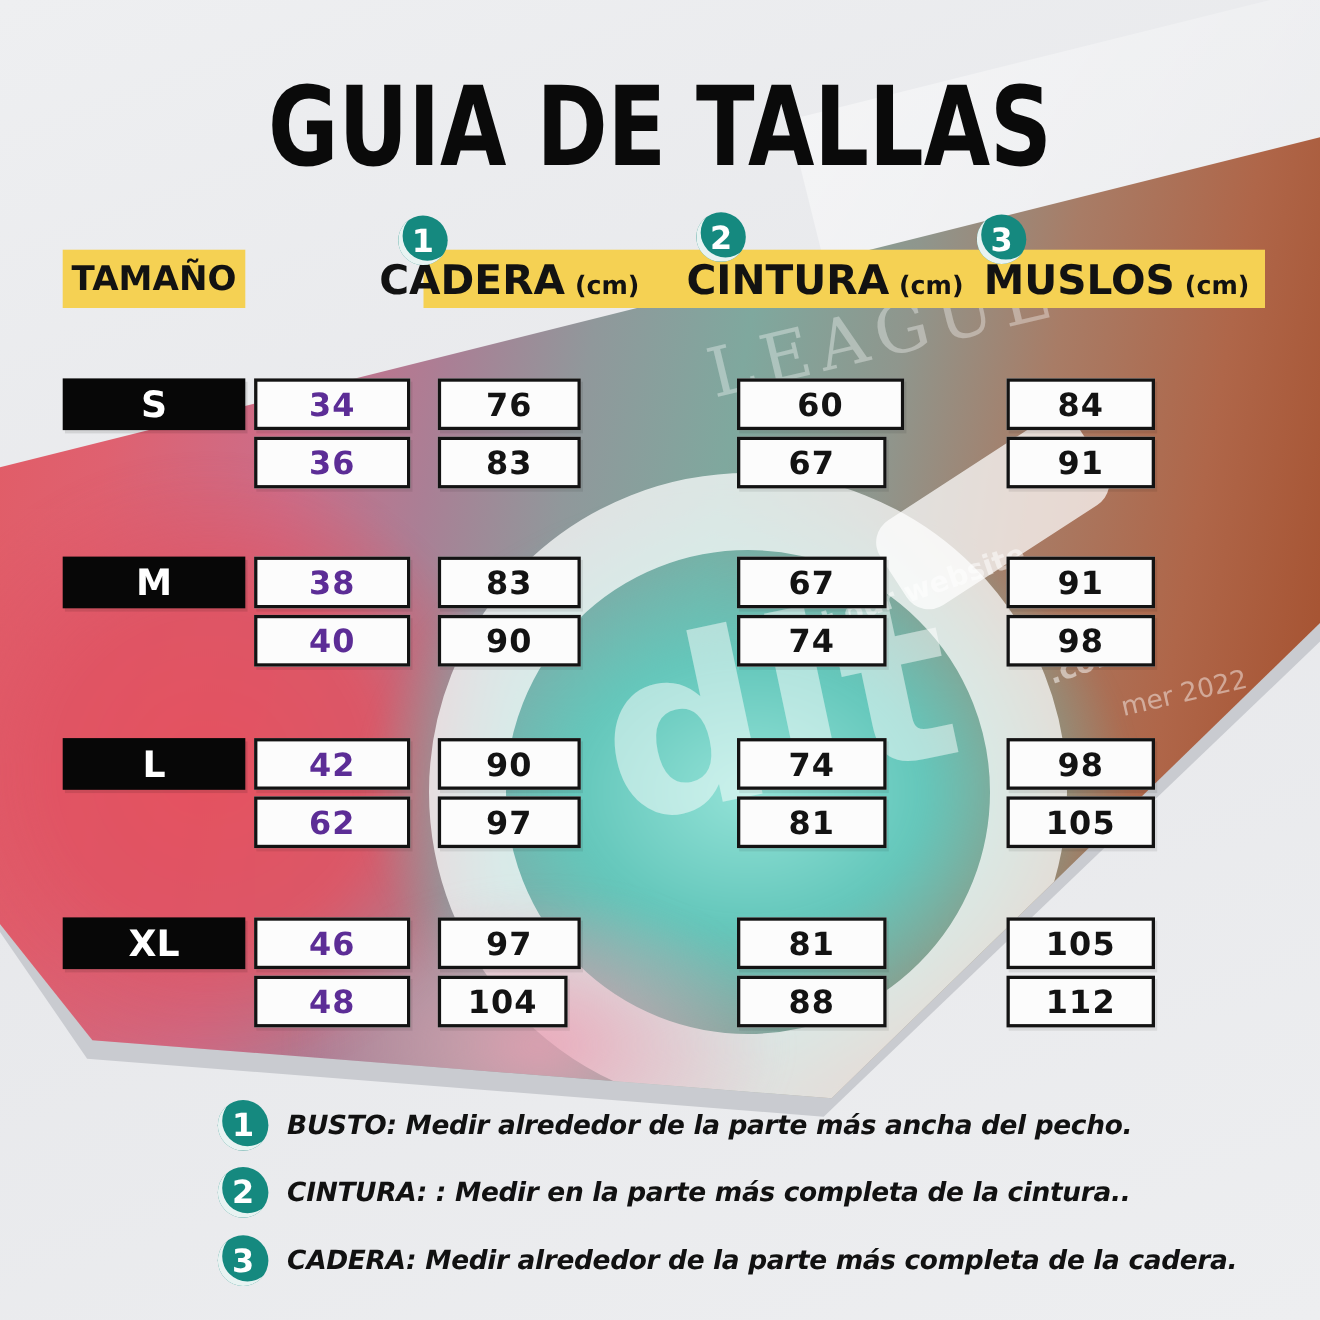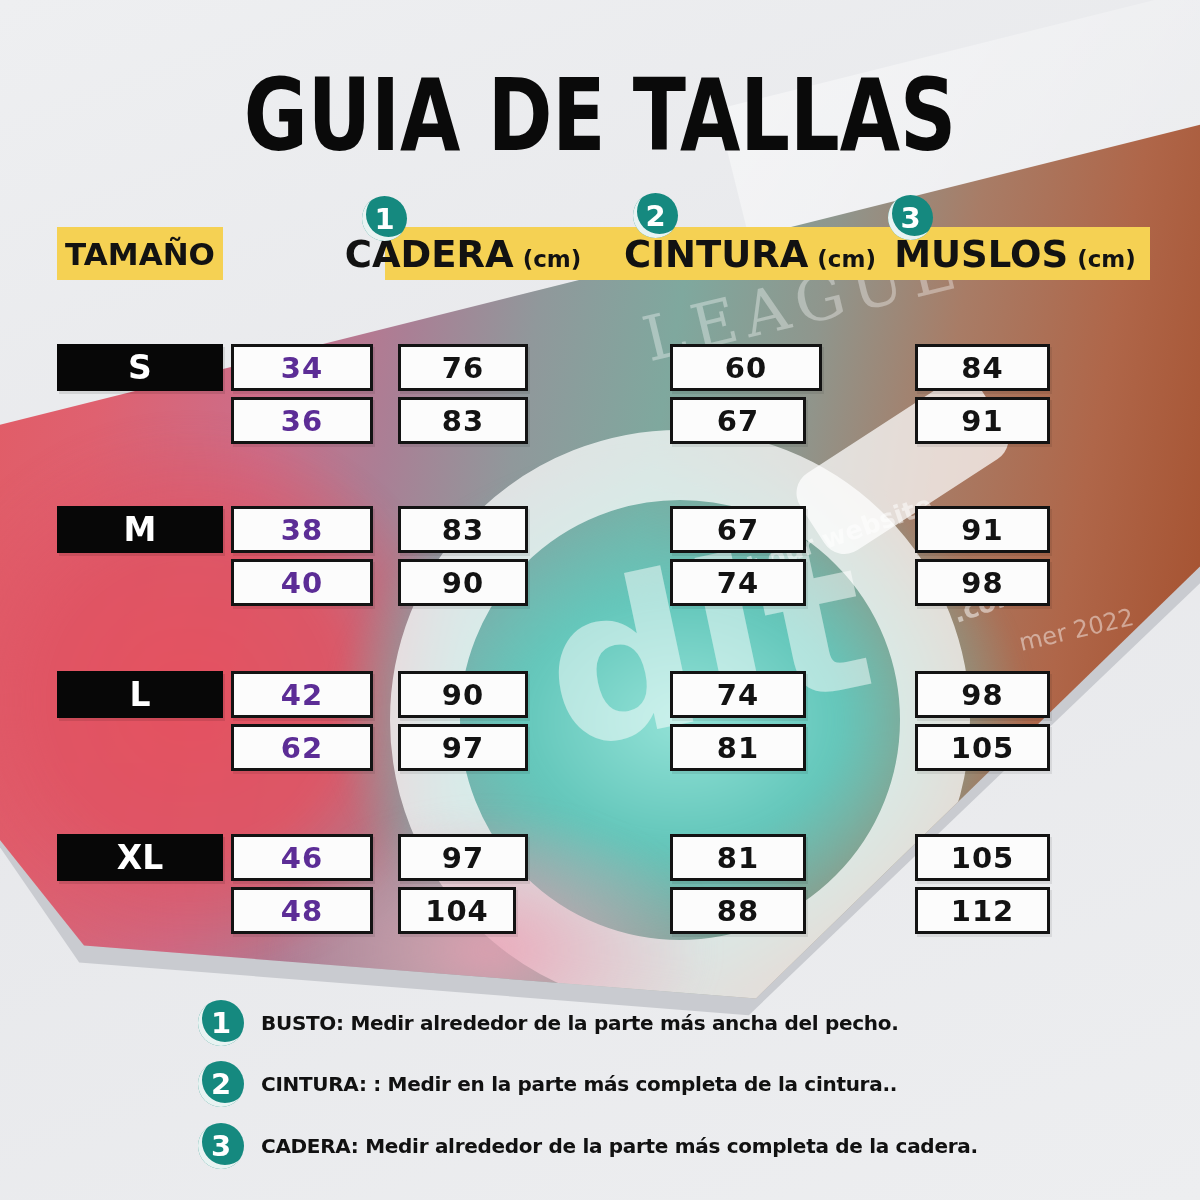--- a/index.html
+++ b/index.html
@@ -58,21 +58,21 @@
   .size-box{position:absolute;left:57px;width:166px;height:47px;background:#070707;color:#FFFFFF;
     z-index:4;display:flex;align-items:center;justify-content:center;
     font-weight:bold;font-size:33px;box-shadow:2px 3px 0 rgba(0,0,0,.1);}
   .val-box{position:absolute;height:47px;background:#FCFCFC;border:3px solid #131313;
     box-sizing:border-box;z-index:4;display:flex;align-items:center;justify-content:center;
     font-weight:bold;font-size:29px;color:#131313;letter-spacing:1px;
     box-shadow:2px 3px 0 rgba(0,0,0,.08);}
   .val-box.purple{color:#5C2D96;}
   .note{position:absolute;left:198px;z-index:4;display:flex;align-items:center;gap:17px;}
   .note .badge{width:46px;height:46px;}
-  .note-text{font-weight:bold;font-size:20px;color:#111111;letter-spacing:-.3px;white-space:nowrap;}
+  .note-text{font-weight:bold;font-size:24px;color:#111111;letter-spacing:-.3px;white-space:nowrap;font-style:italic;}
 </style>
 </head>
 <body>
 
 <div id="stage">
 
   <div class="bg">
     <div class="corner-light"></div>
     <div class="mag-back"></div>
     <div class="mag-cover">

